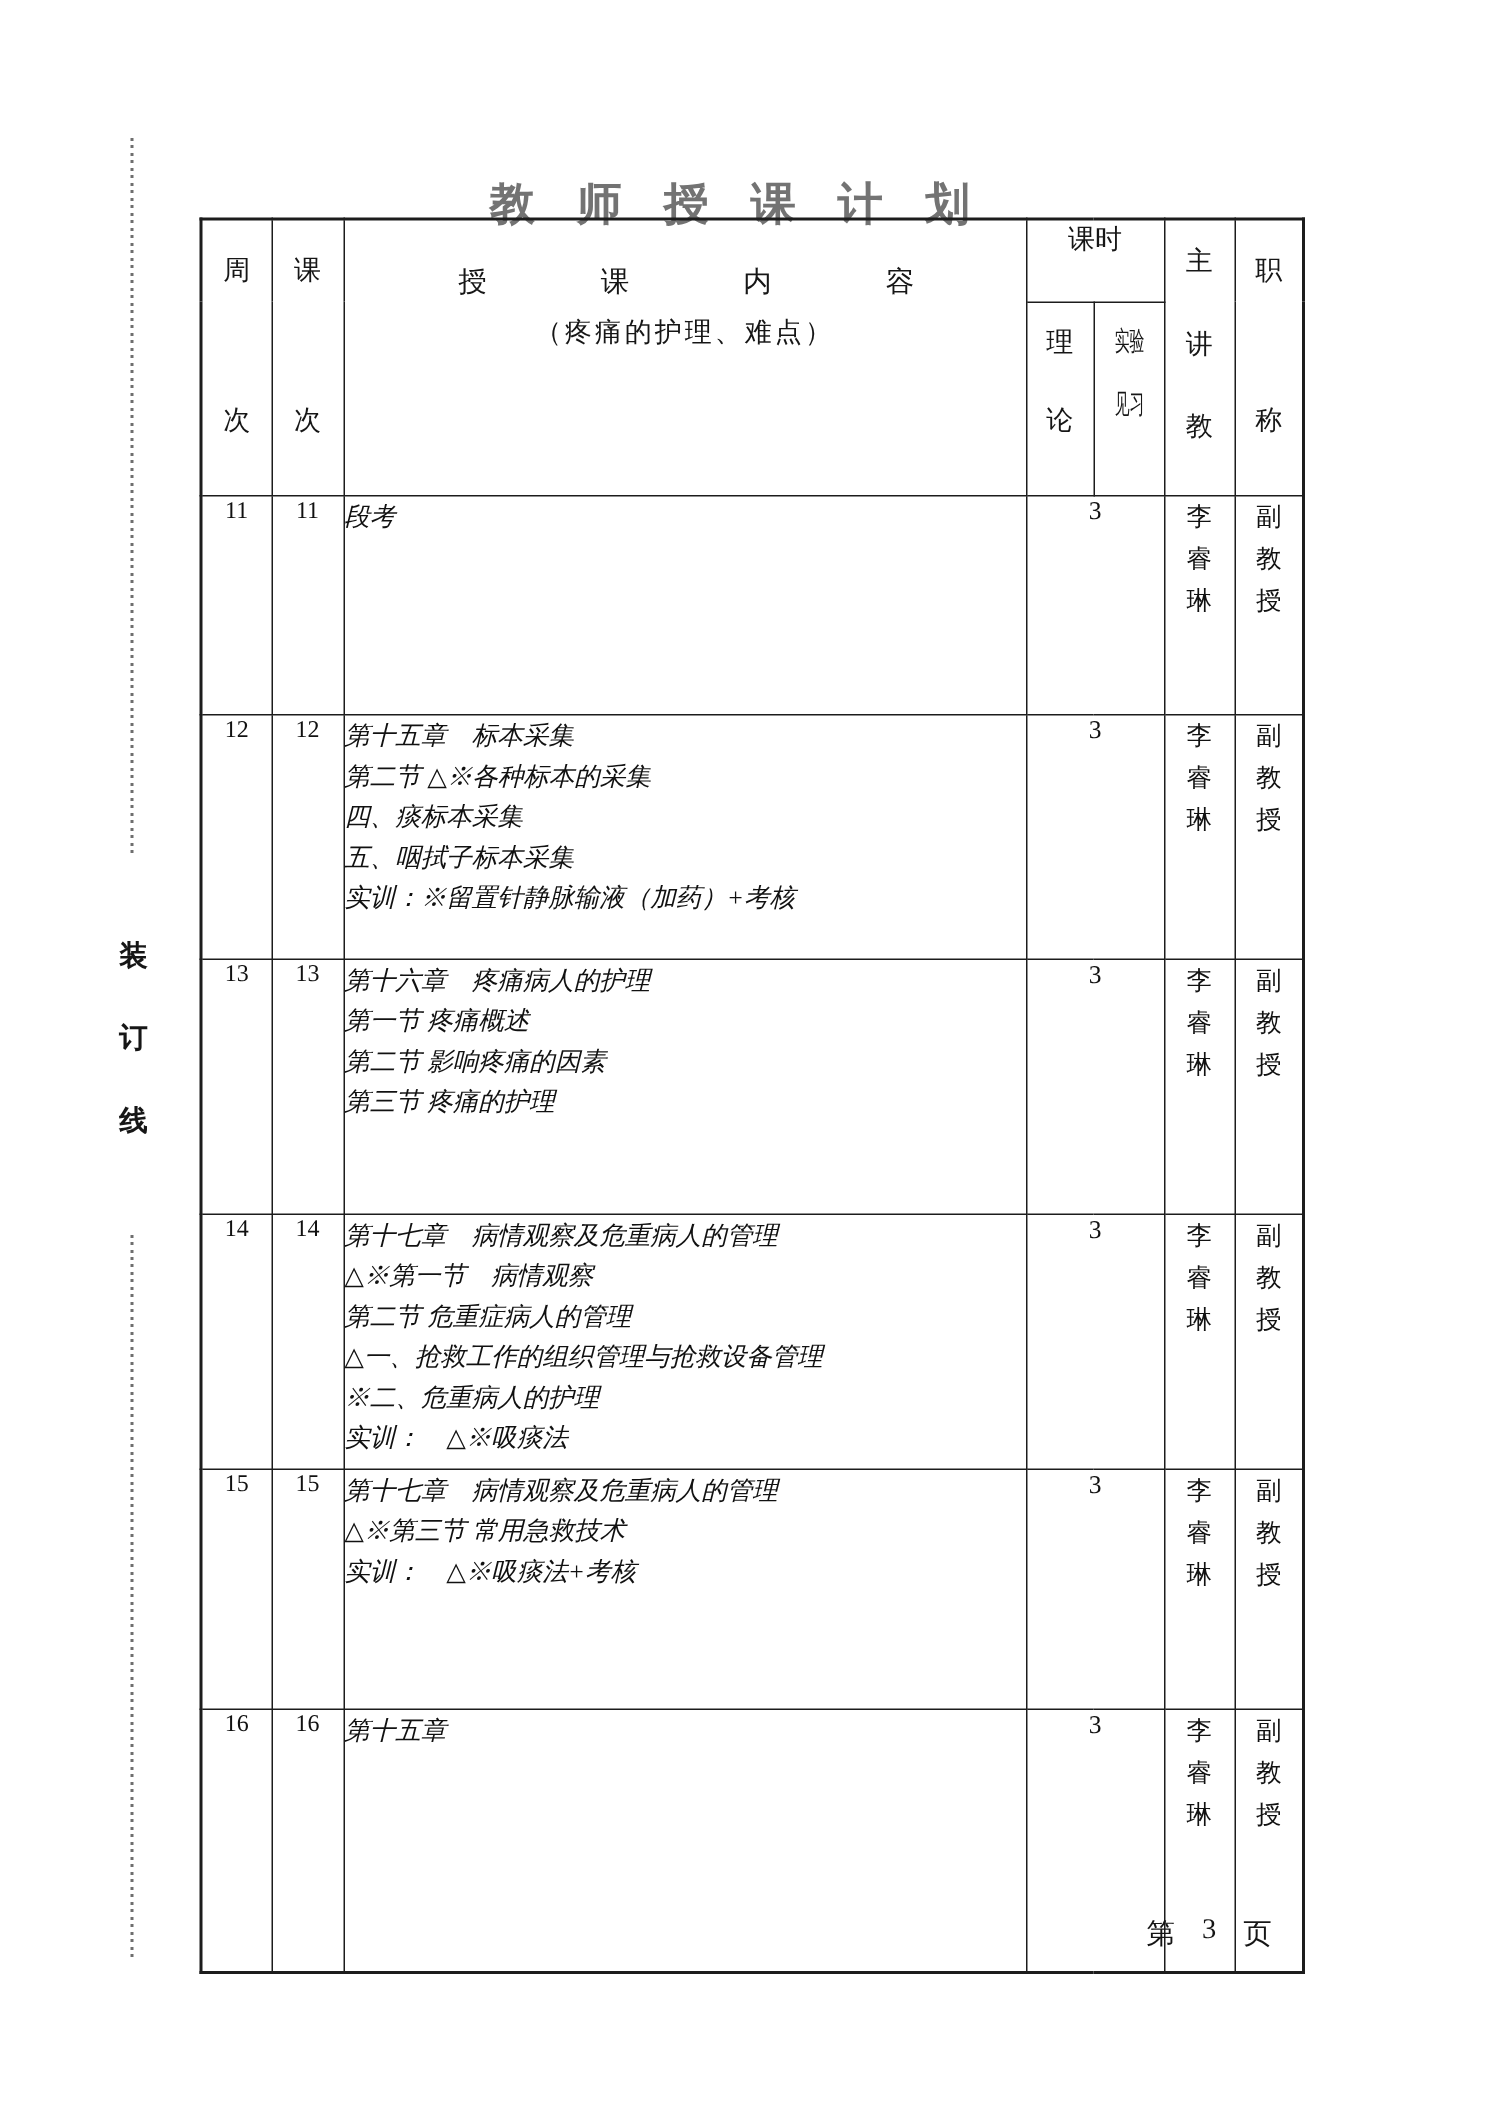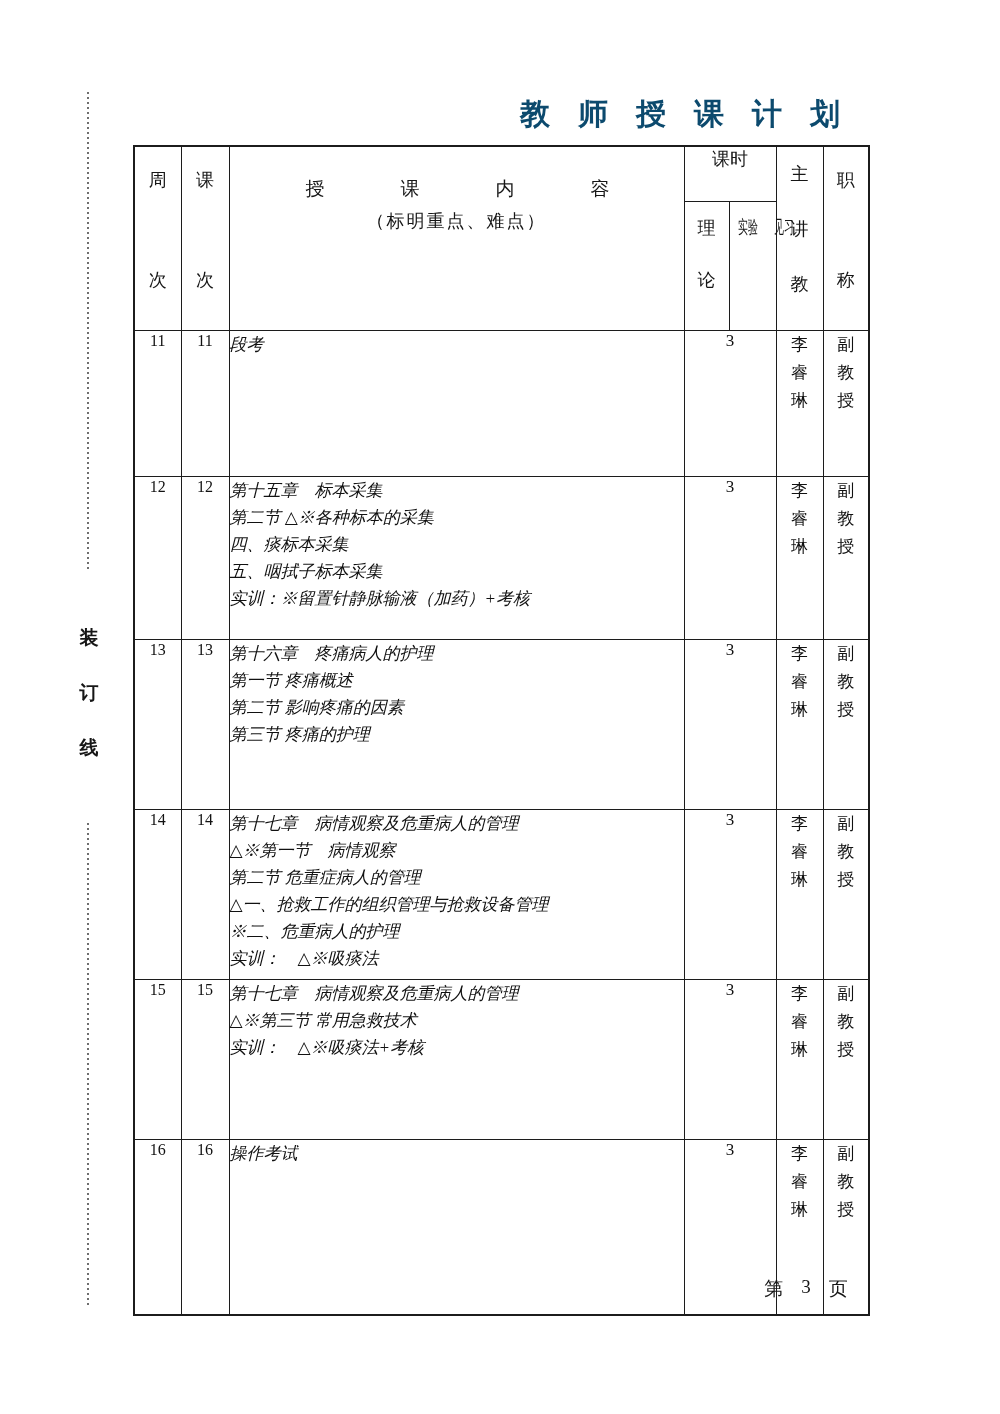--- a/index.html
+++ b/index.html
@@ -9,23 +9,23 @@
   
   .dot-line{position:absolute;left:87px;width:2px;
     background-image:repeating-linear-gradient(to bottom,#6e6e6e 0 2px,transparent 2px 5px);}
   .dot-top{top:92px;height:478px;}
   .dot-bottom{top:823px;height:482px;}
   .binding-text{position:absolute;left:76px;top:610px;width:26px;text-align:center;
     font-family:"Liberation Sans","DejaVu Sans",sans-serif;font-weight:bold;
     font-size:19px;line-height:55px;white-space:pre-line;color:#161616;}
 
   
-  .doc-title{position:absolute;left:133px;top:94px;width:735px;margin:0;
-    text-align:right;font-family:"Liberation Sans","DejaVu Sans",sans-serif;
-    font-weight:bold;font-size:30px;letter-spacing:28px;color:#0c4a6e;}
+  .doc-title{position:absolute;left:133px;top:116px;width:735px;margin:0;
+    text-align:center;font-family:"Liberation Sans","DejaVu Sans",sans-serif;
+    font-weight:bold;font-size:30px;letter-spacing:28px;color:#737373;}
 
   
   table.plan{position:absolute;left:133px;top:145px;width:735px;
     border-collapse:collapse;table-layout:fixed;
     border:2px solid #1c1c1c;}
   table.plan th,table.plan td{border:1px solid #1c1c1c;padding:0;vertical-align:top;}
 
   th{font-family:"Liberation Sans","DejaVu Sans",sans-serif;font-weight:normal;
      font-size:18px;color:#161616;}
 
@@ -34,22 +34,22 @@
   .v3{line-height:55px;white-space:pre-line;text-align:center;}
 
   .hours-group{vertical-align:middle;text-align:center;font-size:18px;}
 
   .content-head{text-align:center;}
   .spread{padding-top:25px;line-height:33px;font-size:19px;
           letter-spacing:76px;text-indent:76px;white-space:nowrap;}
   .subspread{line-height:33px;font-size:18px;letter-spacing:2px;}
 
   .practice{text-align:center;}
-  .practice-inner{display:flex;flex-direction:row;align-items:center;
-     padding-top:14px;row-gap:30px;}
+  .practice-inner{display:flex;flex-direction:column;align-items:center;
+     padding-top:14px;row-gap:20px;}
   .squeeze{display:inline-block;transform:scaleX(0.55);transform-origin:50% 50%;
      line-height:22px;font-size:18px;white-space:nowrap;}
 
   td.num{ text-align:center;padding-top:6px;font-size:16px;line-height:20px;}
   td.content{padding:6px 8px 0 9px;font-size:17px;line-height:27px;
      white-space:pre-line;text-align:left;font-style:italic;}
   td.hours{text-align:center;padding-top:53px;font-size:17px;line-height:20px;}
   td.vname{text-align:center;padding-top:2px;font-size:17px;line-height:28px;
      white-space:pre-line;}
 
@@ -86,21 +86,21 @@
         <th rowspan="2" style="height:145px">
           <div class="v2">周
 次</div>
           </th>
         <th rowspan="2">
           <div class="v2">课
 次</div>
           </th>
         <th rowspan="2" class="content-head">
           <div class="spread">授课内容</div>
-          <div class="subspread">（标明重点、难点）</div>
+          <div class="subspread">（疼痛的护理、难点）</div>
         </th>
         <th colspan="2" class="hours-group">课时</th>
         <th rowspan="2">
           <div class="v3">主
 讲
 教</div>
           </th>
         <th rowspan="2">
           <div class="v2">职
 称</div>
@@ -190,21 +190,21 @@
         <td class="vname">李
 睿
 琳</td>
         <td class="vname">副
 教
 授</td>
       </tr>
       <tr style="height:175px">
         <td class="num">16</td>
         <td class="num">16</td>
-        <td class="content">操作考试</td>
+        <td class="content">第十五章</td>
         <td class="hours" colspan="2">3</td>
         <td class="vname">李
 睿
 琳</td>
         <td class="vname">副
 教
 授</td>
       </tr>
     </tbody>
   </table>

